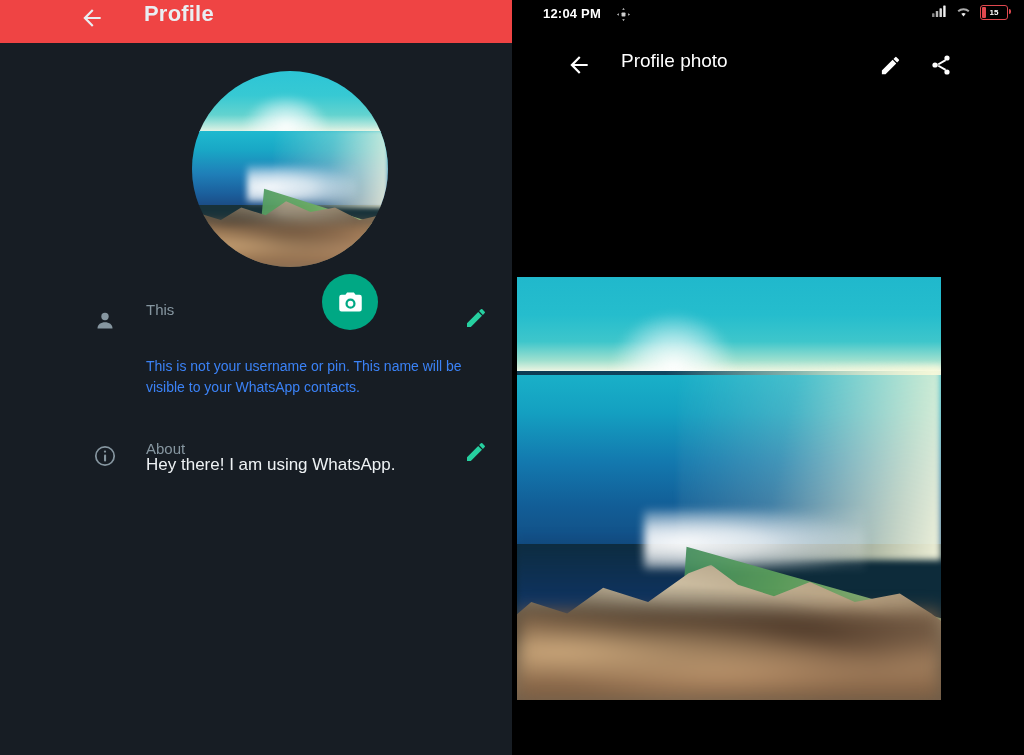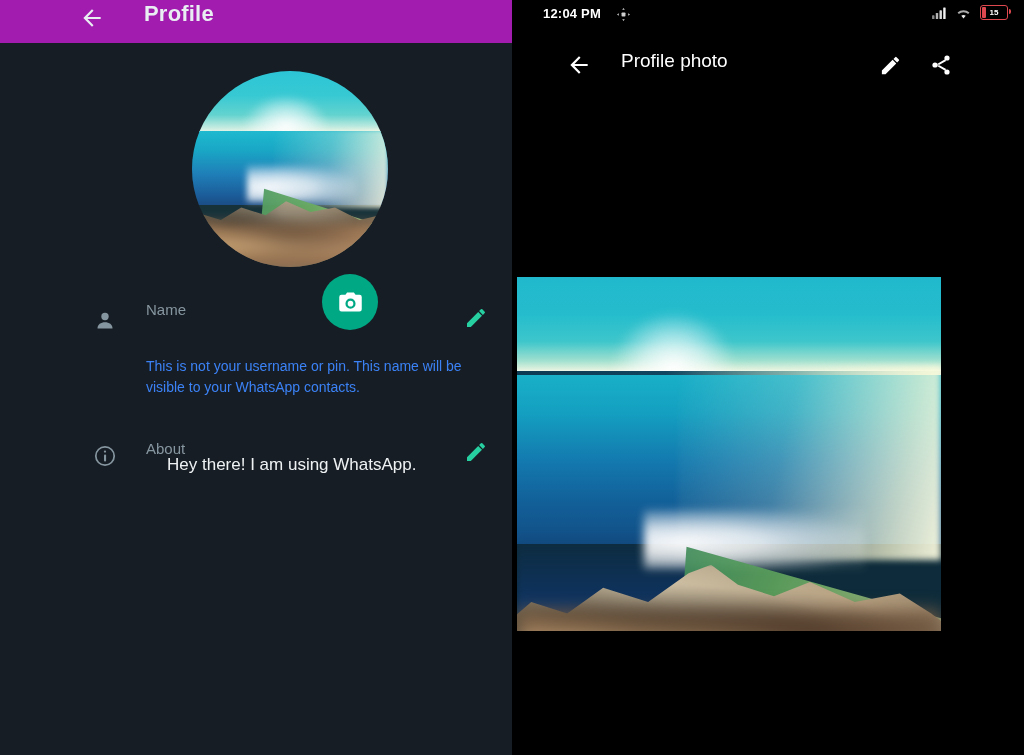--- a/index.html
+++ b/index.html
@@ -27,21 +27,21 @@
     width: 512px;
     height: 755px;
     background: #171d24;
     overflow: hidden;
   }
   #left-appbar {
     position: absolute;
     left: 0; top: 0;
     width: 512px;
     height: 43px;
-    background: #a21caf;
+    background: #ef4444;
     display: flex;
     align-items: center;
     padding-left: 40px;
   }
   #left-back {
     position: absolute;
     left: 78px;
     top: 4px;
     width: 28px;
     height: 28px;
@@ -169,21 +169,20 @@
     position: absolute;
     left: 146px;
     font-size: 15px;
     color: #8696a0;
   }
   .row-value {
     position: absolute;
     left: 146px;
     font-size: 17px;
     color: #eef2f4;
-    margin-left: 21px;
   }
   .row-pencil {
     position: absolute;
     left: 464px;
     width: 26px;
     height: 26px;
   }
   #name-help {
     position: absolute;
     left: 146px;
@@ -192,21 +191,21 @@
     font-size: 14px;
     line-height: 21px;
     color: #3b82f6;
   }
 
   
   #right-panel {
     position: absolute;
     left: 512px; top: 0;
     width: 512px;
-    height: 631px;
+    height: 755px;
     background: #000000;
     overflow: hidden;
   }
   #statusbar {
     position: absolute;
     left: 0; top: 0;
     width: 512px;
     height: 30px;
     display: flex;
     align-items: center;
@@ -225,21 +224,21 @@
     left: 105px;
     top: 7px;
     width: 13px;
     height: 13px;
   }
   #status-right {
     position: absolute;
     right: 16px;
     top: 5px;
     display: flex;
-    align-items: flex-end;
+    align-items: flex-start;
     gap: 9px;
   }
   .batt {
     position: relative;
     width: 26px;
     height: 13px;
     border: 1.5px solid #e0484f;
     border-radius: 3px;
     display: flex;
     align-items: center;
@@ -425,21 +424,21 @@
       </div>
     </div>
 
     <div class="row" style="top:300px; height:40px;">
       <div class="row-icon" style="top:4px;">
         <svg width="24" height="24" viewBox="0 0 24 24">
           <circle cx="12" cy="7.5" r="3.7" fill="#8696a0"></circle>
           <path d="M4.5 19.5c0-4 3.4-6.2 7.5-6.2s7.5 2.2 7.5 6.2z" fill="#8696a0"></path>
         </svg>
       </div>
-      <div class="row-label" style="top:1px;">Name</div>
+      <div class="row-label" style="top:1px;">This</div>
       <div class="row-value" style="top:24px;"></div>
       <div class="row-pencil" style="top:6px;">
         <svg width="24" height="24" viewBox="0 0 24 24">
           <path d="M3 17.2V21h3.8L18 9.8 14.2 6 3 17.2zM20.7 7.1a1 1 0 000-1.4l-2.4-2.4a1 1 0 00-1.4 0l-1.8 1.8L18.9 8.9l1.8-1.8z" fill="#26d0a0"></path>
         </svg>
       </div>
     </div>
 
     <div id="name-help">This is not your username or pin. This name will be visible to your WhatsApp contacts.</div>
 

